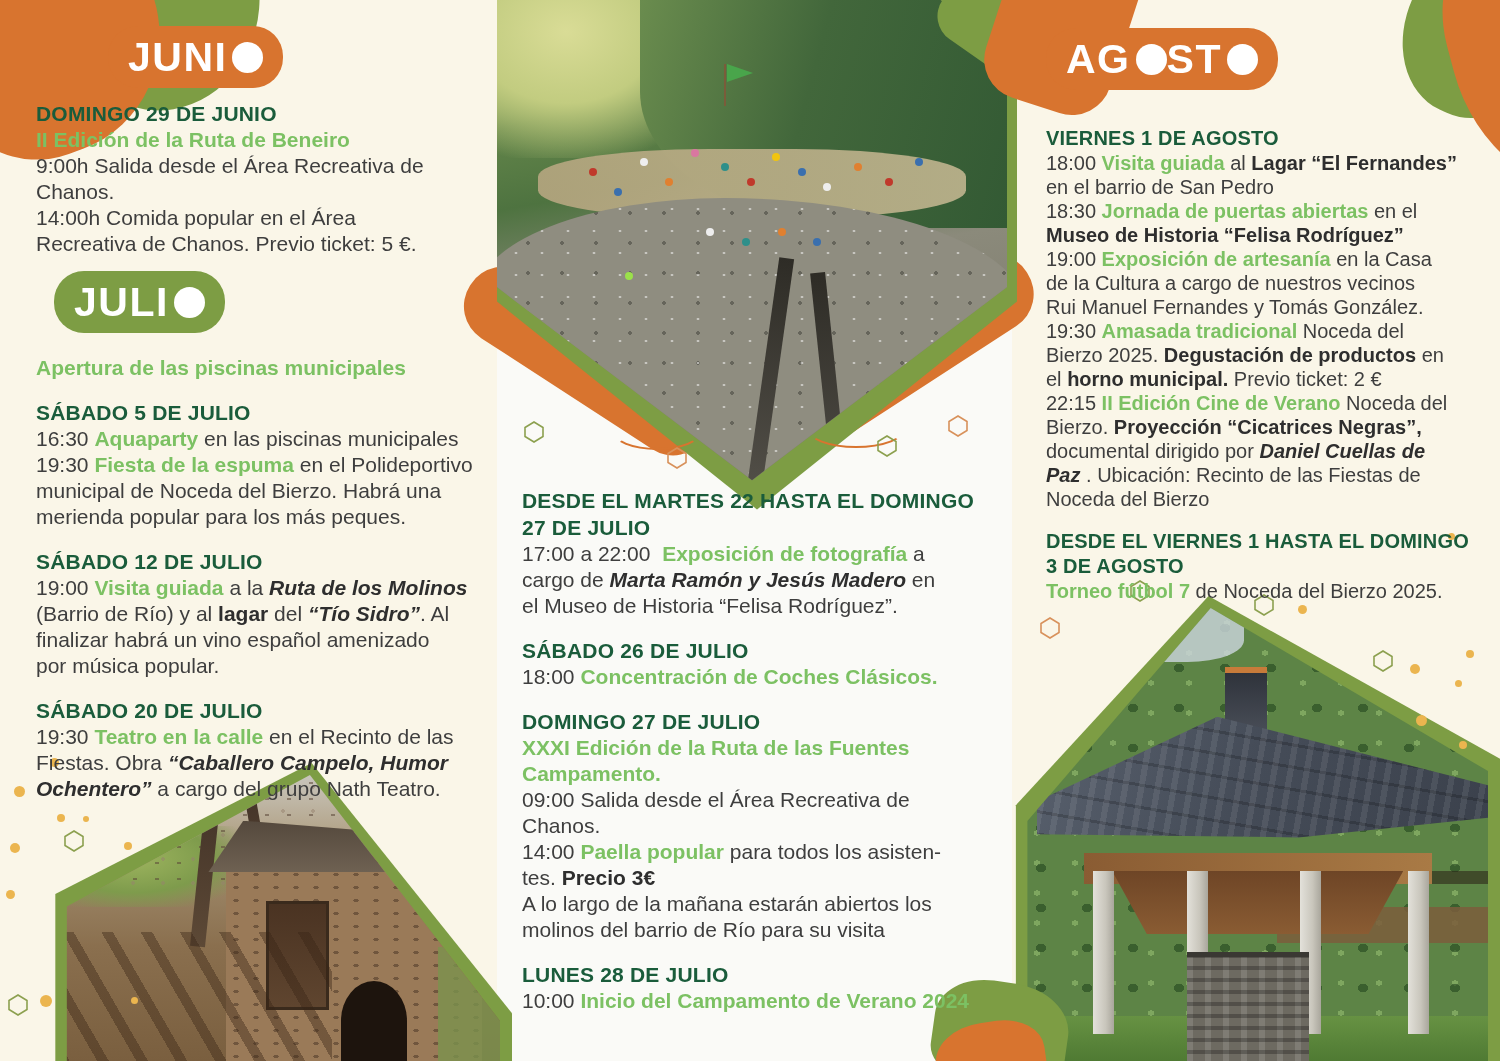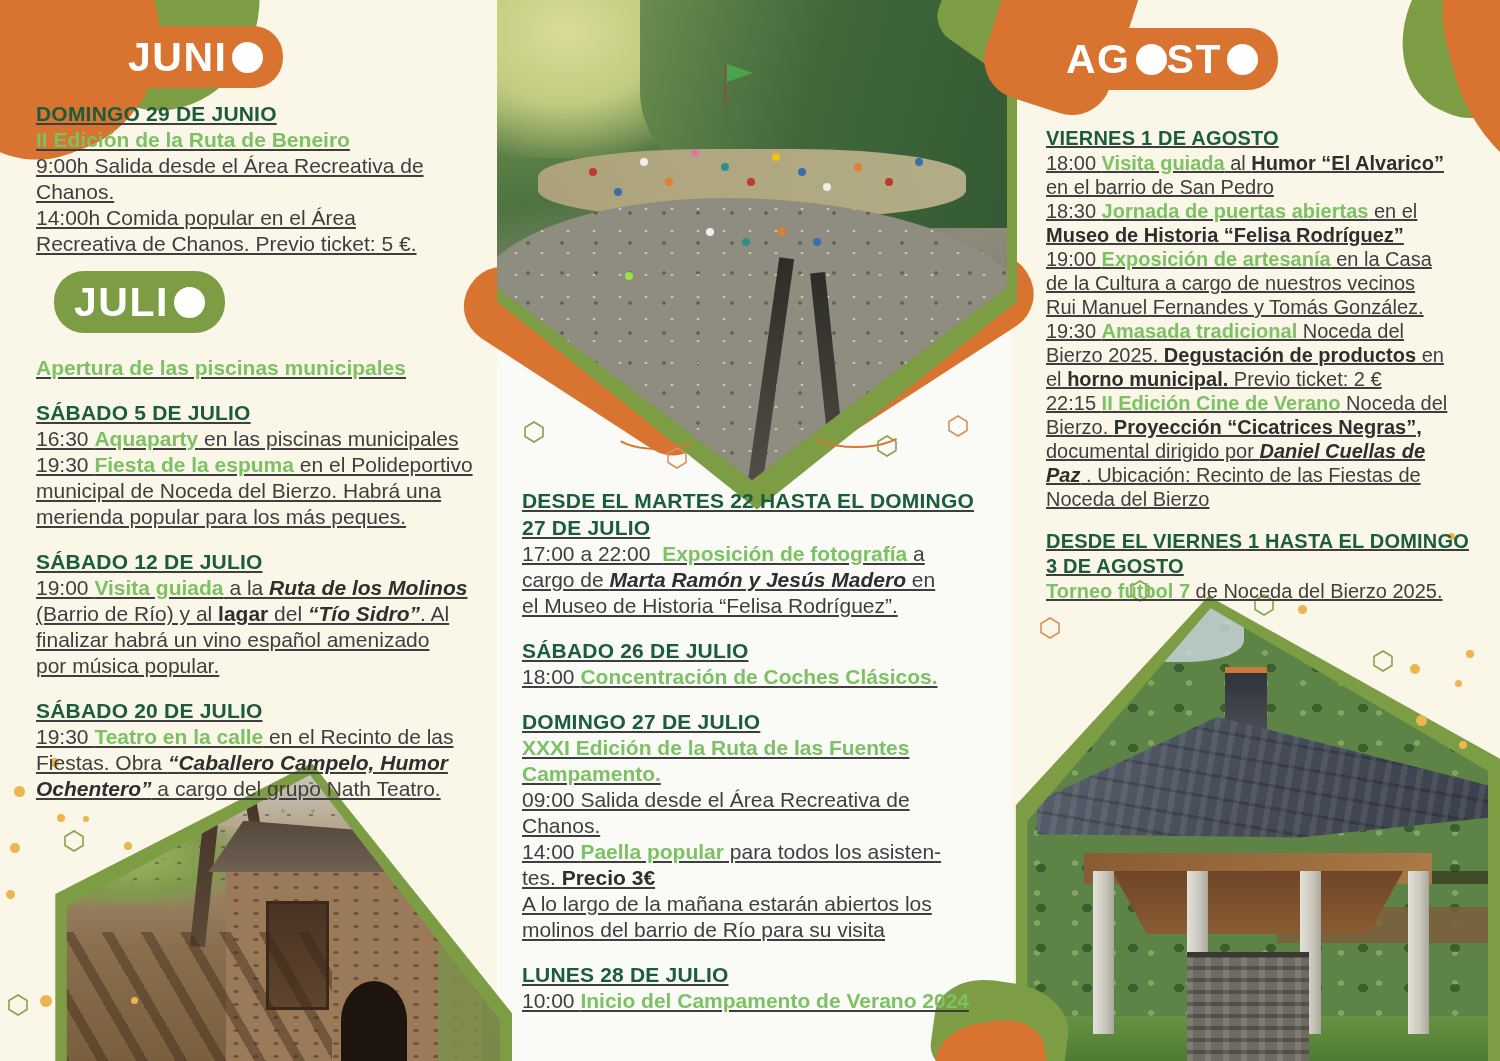--- a/index.html
+++ b/index.html
@@ -15,21 +15,21 @@
   .badge-flow{margin:14px 0 4px 18px;}
   .bdot{width:31px;height:31px;border-radius:50%;background:#fff;margin-left:5px;display:inline-block;}
   .bletter{display:inline-block;}
   
   .col{position:absolute;z-index:10;}
   #col-left{left:36px;top:100px;width:470px;}
   #col-mid{left:522px;top:487px;width:474px;}
   #col-right{left:1046px;top:126px;width:442px;}
   .block{margin-top:18px;}
   .block:first-child{margin-top:0;}
-  .line{font-size:21px;line-height:26px;white-space:pre-wrap;text-decoration:underline;}
+  .line{font-size:21px;line-height:26px;white-space:pre-wrap;}
   .line-h{line-height:27px;}
   #col-right .line{font-size:20px;line-height:24px;}
   #col-right .line-h{line-height:25px;}
   .s-h{color:#1A5C3B;font-weight:bold;letter-spacing:.2px;}
   .s-g{color:#7CC163;font-weight:bold;}
   .s-b{color:#2E2E2E;font-weight:bold;}
   .s-bi{color:#2E2E2E;font-weight:bold;font-style:italic;}
   .s-p{color:#3E3E3E;}
   
   .blob{position:absolute;z-index:6;}
@@ -260,21 +260,21 @@
         <div class="line"><span class="s-p">molinos del barrio de Río para su visita</span></div>
       </div>
       <div class="block">
         <div class="line line-h"><span class="s-h">LUNES 28 DE JULIO</span></div>
         <div class="line"><span class="s-p">10:00 </span><span class="s-g">Inicio del Campamento de Verano 2024</span></div>
       </div>
     </div>
   <div class="col" id="col-right">
       <div class="block">
         <div class="line line-h"><span class="s-h">VIERNES 1 DE AGOSTO</span></div>
-        <div class="line"><span class="s-p">18:00 </span><span class="s-g">Visita guiada</span><span class="s-p"> al </span><span class="s-b">Humor “El Alvarico”</span></div>
+        <div class="line"><span class="s-p">18:00 </span><span class="s-g">Visita guiada</span><span class="s-p"> al </span><span class="s-b">Lagar “El Fernandes”</span></div>
         <div class="line"><span class="s-p">en el barrio de San Pedro</span></div>
         <div class="line"><span class="s-p">18:30 </span><span class="s-g">Jornada de puertas abiertas</span><span class="s-p"> en el</span></div>
         <div class="line"><span class="s-b">Museo de Historia “Felisa Rodríguez”</span></div>
         <div class="line"><span class="s-p">19:00 </span><span class="s-g">Exposición de artesanía</span><span class="s-p"> en la Casa</span></div>
         <div class="line"><span class="s-p">de la Cultura a cargo de nuestros vecinos</span></div>
         <div class="line"><span class="s-p">Rui Manuel Fernandes y Tomás González.</span></div>
         <div class="line"><span class="s-p">19:30 </span><span class="s-g">Amasada tradicional</span><span class="s-p"> Noceda del</span></div>
         <div class="line"><span class="s-p">Bierzo 2025. </span><span class="s-b">Degustación de productos</span><span class="s-p"> en</span></div>
         <div class="line"><span class="s-p">el </span><span class="s-b">horno municipal.</span><span class="s-p"> Previo ticket: 2 €</span></div>
         <div class="line"><span class="s-p">22:15 </span><span class="s-g">II Edición Cine de Verano</span><span class="s-p"> Noceda del</span></div>

